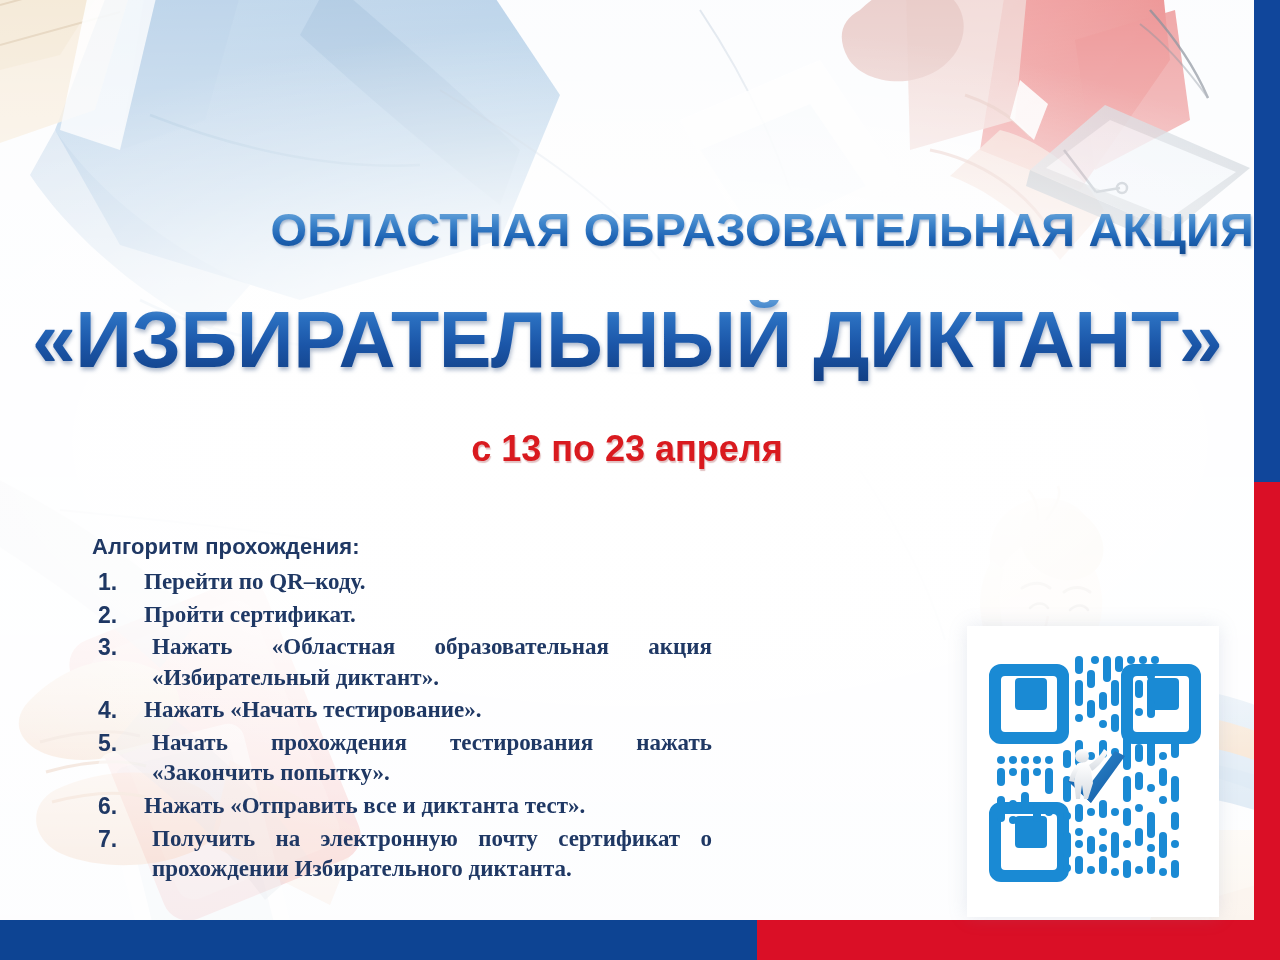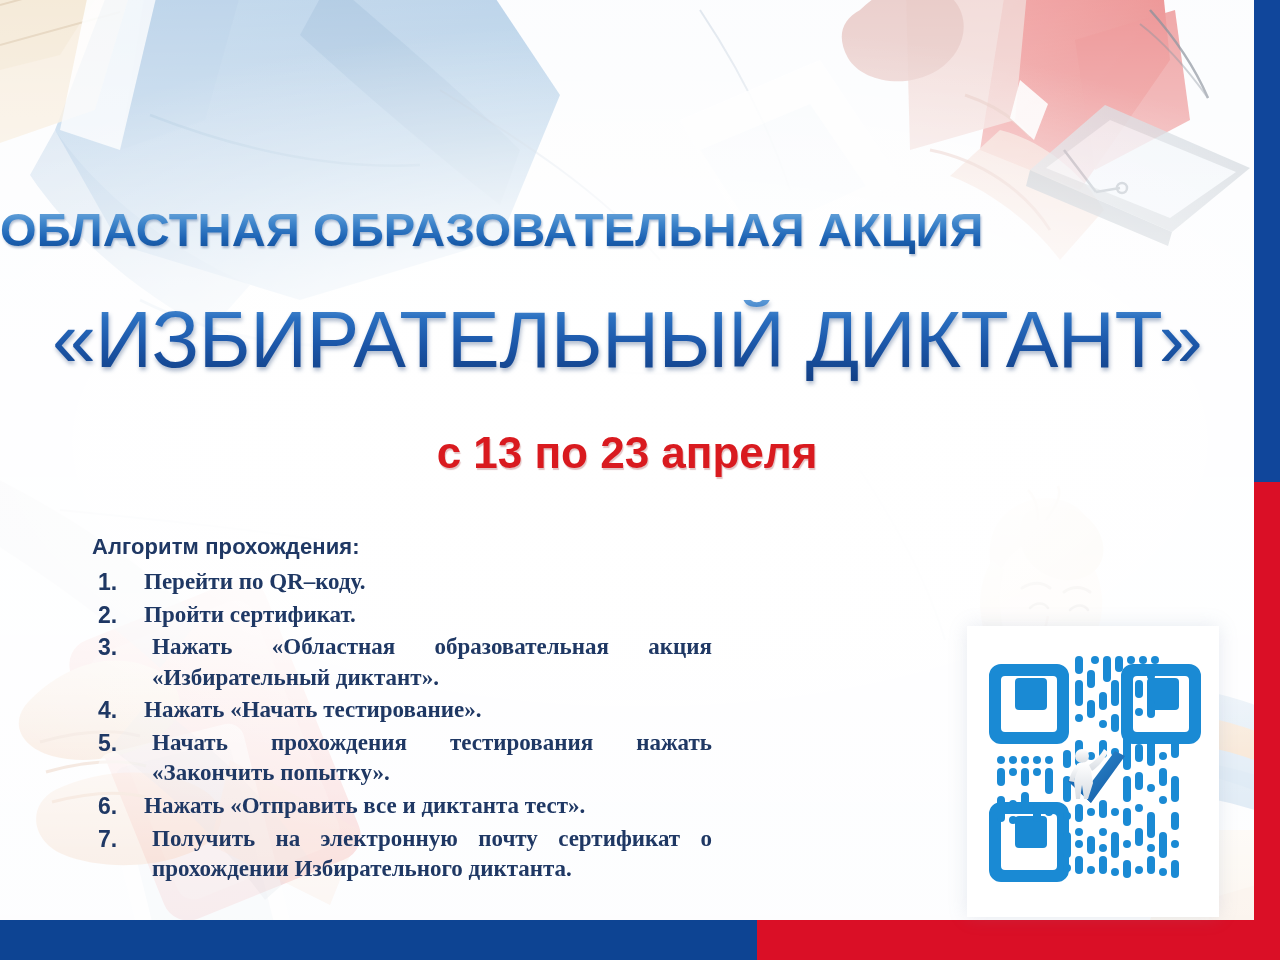--- a/index.html
+++ b/index.html
@@ -24,41 +24,41 @@
   }
 
   
   .stripe-right{position:absolute;right:0;top:0;width:26px;height:960px;}
   .stripe-right .s-blue{position:absolute;top:0;left:0;width:26px;height:482px;background:#10469b;}
   .stripe-right .s-red{position:absolute;top:482px;left:0;width:26px;height:478px;background:#da0f26;}
   .stripe-bottom{position:absolute;left:0;bottom:0;width:1280px;height:40px;}
   .stripe-bottom .b-blue{position:absolute;left:0;bottom:0;width:757px;height:40px;background:#0d4493;}
   .stripe-bottom .b-red{position:absolute;left:757px;bottom:0;width:523px;height:40px;background:#da0f26;}
   .kicker{
-    position:absolute;left:0;top:205px;width:1254px;text-align:left;
+    position:absolute;left:0;top:205px;width:1254px;text-align:right;
     font-size:47px;font-weight:bold;letter-spacing:.2px;
     line-height:1.05;
     background:linear-gradient(180deg,#7fb4e0 0%,#3f86cc 36%,#1d63b4 68%,#114b92 100%);
     -webkit-background-clip:text;background-clip:text;color:transparent;
     -webkit-text-fill-color:transparent;
     filter:drop-shadow(1px 2px 1px rgba(20,60,120,.32));
     white-space:nowrap;
   }
   .title{
     position:absolute;left:0;top:300px;width:1254px;text-align:center;
-    font-size:79px;font-weight:normal;letter-spacing:-.5px;line-height:1.02;
+    font-size:79px;font-weight:bold;letter-spacing:-.5px;line-height:1.02;
     background:linear-gradient(180deg,#5c9ad6 0%,#2a6fc0 22%,#1b56a8 55%,#123f85 100%);
     -webkit-background-clip:text;background-clip:text;color:transparent;
     -webkit-text-fill-color:transparent;
     filter:drop-shadow(1px 3px 2px rgba(16,50,105,.34));
     white-space:nowrap;
   }
   .dates{
     position:absolute;left:0;top:428px;width:1254px;text-align:center;
-    font-size:44px;font-weight:bold;color:#d91a1f;
+    font-size:36px;font-weight:bold;color:#d91a1f;
     text-shadow:1px 2px 1px rgba(140,12,16,.25);
     white-space:nowrap;
   }
 
   
   .algo{position:absolute;left:92px;top:534px;width:620px;}
   .algo-title{
     font-size:22px;font-weight:bold;color:#1f3864;
     margin:0 0 7px 0;letter-spacing:.1px;
   }

